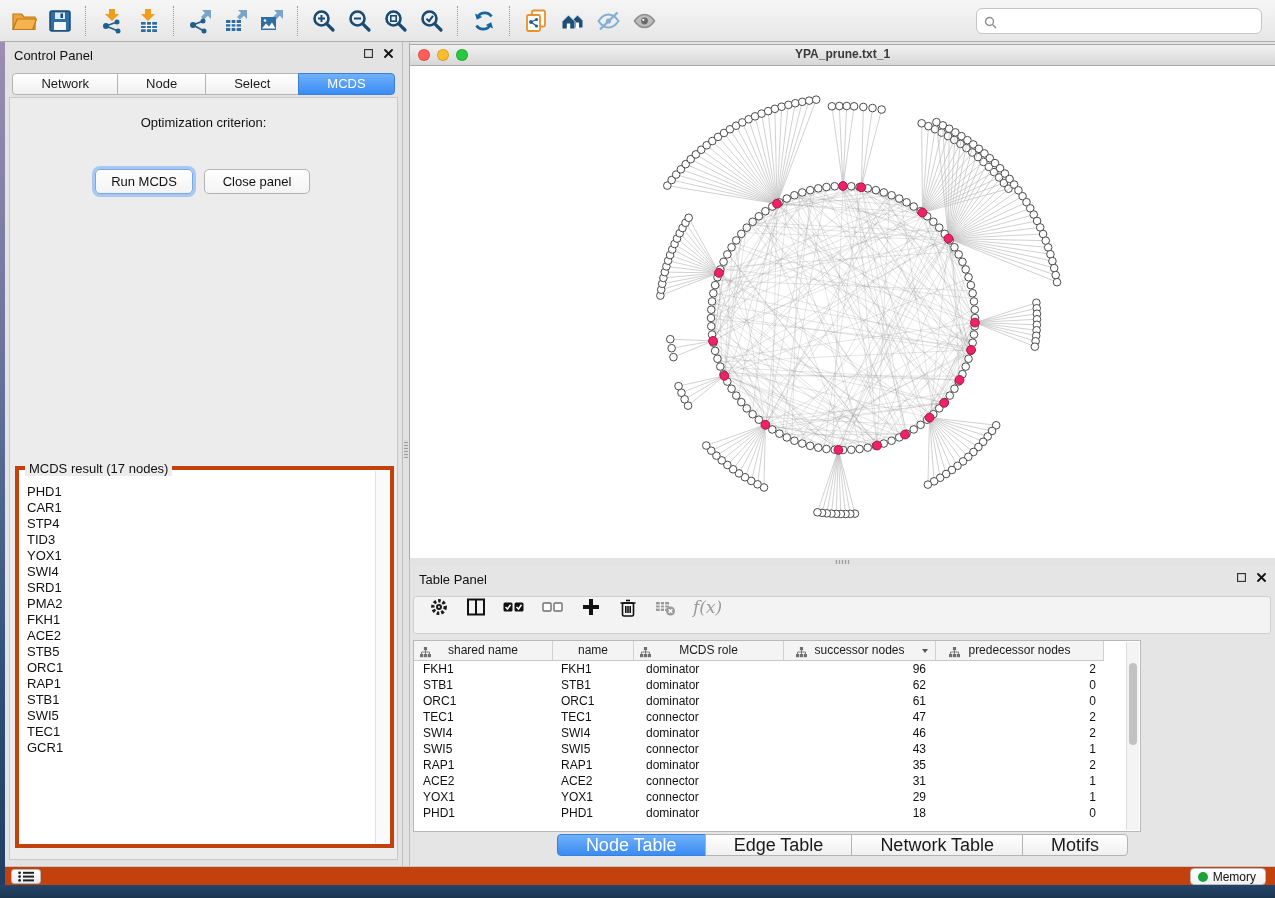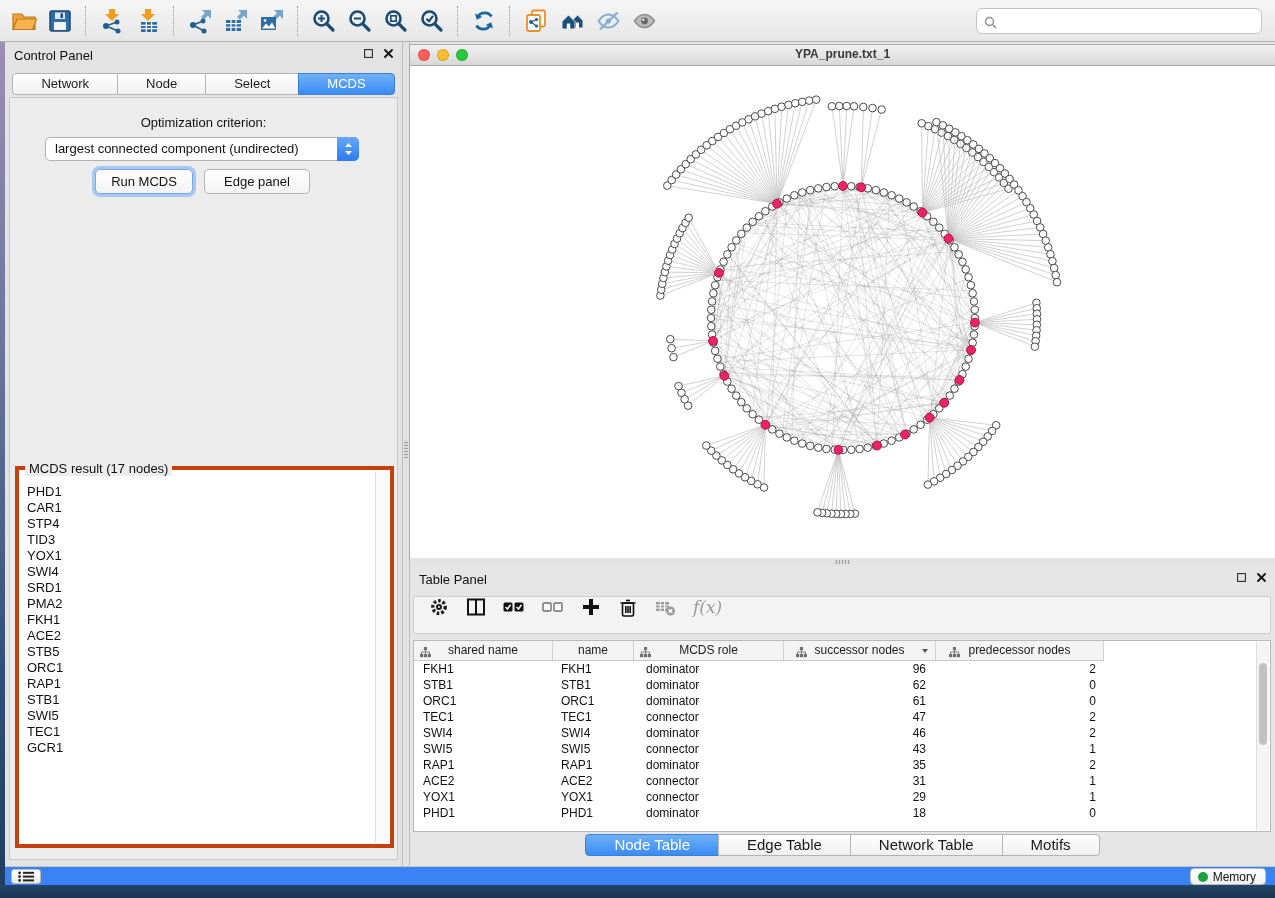--- a/index.html
+++ b/index.html
@@ -74,21 +74,21 @@
   .dot.red{background:#ff5f57;} .dot.yellow{background:#febc2e;} .dot.green{background:#28c840;}
   .win-title{text-align:center;font-size:12px;font-weight:700;color:#3a3a3a;line-height:19px;}
   .net-canvas{position:relative;width:865px;height:492px;background:#fff;overflow:hidden;}
   
   #table-panel{position:absolute;left:410px;top:566px;width:865px;height:300px;background:#e5e5e5;}
   .tp-toolbar{position:absolute;left:3px;top:30px;width:858px;height:38px;background:#f3f3f3;
     border:1px solid #cfcfcf;border-radius:3px;box-sizing:border-box;display:flex;align-items:flex-start;
     gap:17px;padding-left:15px;}
   .tico{background:none;border:none;padding:0;display:flex;align-items:center;}
   .fx{font-family:"DejaVu Serif","Liberation Serif",serif;font-style:italic;font-size:17px;color:#9a9a9a;}
-  .table-box{position:absolute;left:3px;top:74px;width:858px;height:192px;background:#fff;
+  .table-box{position:absolute;left:3px;top:74px;width:728px;height:192px;background:#fff;
     border:1px solid #b9b9b9;box-sizing:border-box;}
   .thead{position:absolute;left:0;top:0;height:19px;display:flex;background:#f4f4f4;
     border-bottom:1px solid #c8c8c8;}
   .hcell{position:relative;font-size:12px;color:#1a1a1a;text-align:center;line-height:18px;
     border-right:1px solid #d0d0d0;box-sizing:border-box;white-space:nowrap;}
   .hicon{position:absolute;left:6px;top:4px;}
   .hicon.in13{left:12px;} .hicon.in14{left:13px;}
   .sortchev{position:absolute;right:7px;top:8px;width:0;height:0;border-left:3.5px solid transparent;
     border-right:3.5px solid transparent;border-top:4px solid #555;}
   .w0{width:139px;} .w1{width:81px;} .w2{width:150px;text-align:center;} .w3{width:152px;} .w4{width:168px;}
@@ -97,23 +97,23 @@
   .tcell{box-sizing:border-box;white-space:nowrap;overflow:hidden;}
   .tcell.c0{width:139px;padding-left:9px;}
   .tcell.c1{width:81px;padding-left:8px;}
   .tcell.c2{width:150px;padding-left:12px;}
   .tcell.c3{width:152px;text-align:right;padding-right:10px;}
   .tcell.c4{width:168px;text-align:right;padding-right:8px;}
   .vscroll{position:absolute;right:1px;top:1px;bottom:1px;width:12px;background:#f4f4f4;
     border-left:1px solid #ddd;}
   .vthumb{position:absolute;left:2px;top:21px;width:8px;height:82px;background:#c2c2c2;border-radius:4px;}
   .bottom-tabs{position:absolute;left:0;top:268px;width:100%;display:flex;justify-content:center;}
-  .bottom-tabs .seg{font-size:15px;}
+  .bottom-tabs .seg{font-size:18px;}
   
-  #status-bar{position:absolute;left:5px;top:866px;width:1270px;height:19px;background:#3b82f6;
+  #status-bar{position:absolute;left:5px;top:866px;width:1270px;height:19px;background:#c2410c;
     border-top:1px solid #c5c5c5;box-sizing:border-box;}
   .list-btn{position:absolute;left:6px;top:2px;width:30px;height:15px;
     background:linear-gradient(#fdfdfd,#ededed);border:1px solid #b9b9b9;border-radius:3px;
     display:flex;align-items:center;justify-content:center;padding:0;}
   .memory-btn{position:absolute;right:9px;top:1px;height:17px;padding:0 9px 0 7px;
     background:linear-gradient(#ffffff,#f1f1f1);border:1px solid #bcbcbc;border-radius:4px;
     font-size:12px;color:#111;display:flex;align-items:center;gap:5px;box-sizing:border-box;}
   .memdot{width:10px;height:10px;border-radius:50%;background:#1ba23c;}
   button{cursor:default;}
 </style>
@@ -303,31 +303,22 @@
       </button>
   </span>
   <div class="cp-tabs">
     <span class="seg">Network</span>
     <span class="seg">Node</span>
     <span class="seg">Select</span>
     <span class="seg active">MCDS</span>
   </div>
   <div class="cp-inner">
     <div class="opt-label">Optimization criterion:</div>
-    <div class="dropdown">
-      <span class="dval">largest connected component (undirected)</span>
-      <span class="dstep">
-          <svg width="9" height="14">
-            <path d="M4.5 1L8 5H1z" fill="#fff"></path>
-            <path d="M4.5 13L1 9h7z" fill="#fff"></path>
-          </svg>
-        </span>
-    </div>
     <button class="btn" id="run-btn">Run MCDS</button>
-    <button class="btn" id="closepanel-btn">Edge panel</button>
+    <button class="btn" id="closepanel-btn">Close panel</button>
     <div class="mcds-box">
       <span class="legend">MCDS result (17 nodes)</span>
       <div class="mcds-list">
           <div>PHD1</div>
           <div>CAR1</div>
           <div>STP4</div>
           <div>TID3</div>
           <div>YOX1</div>
           <div>SWI4</div>
           <div>SRD1</div>

